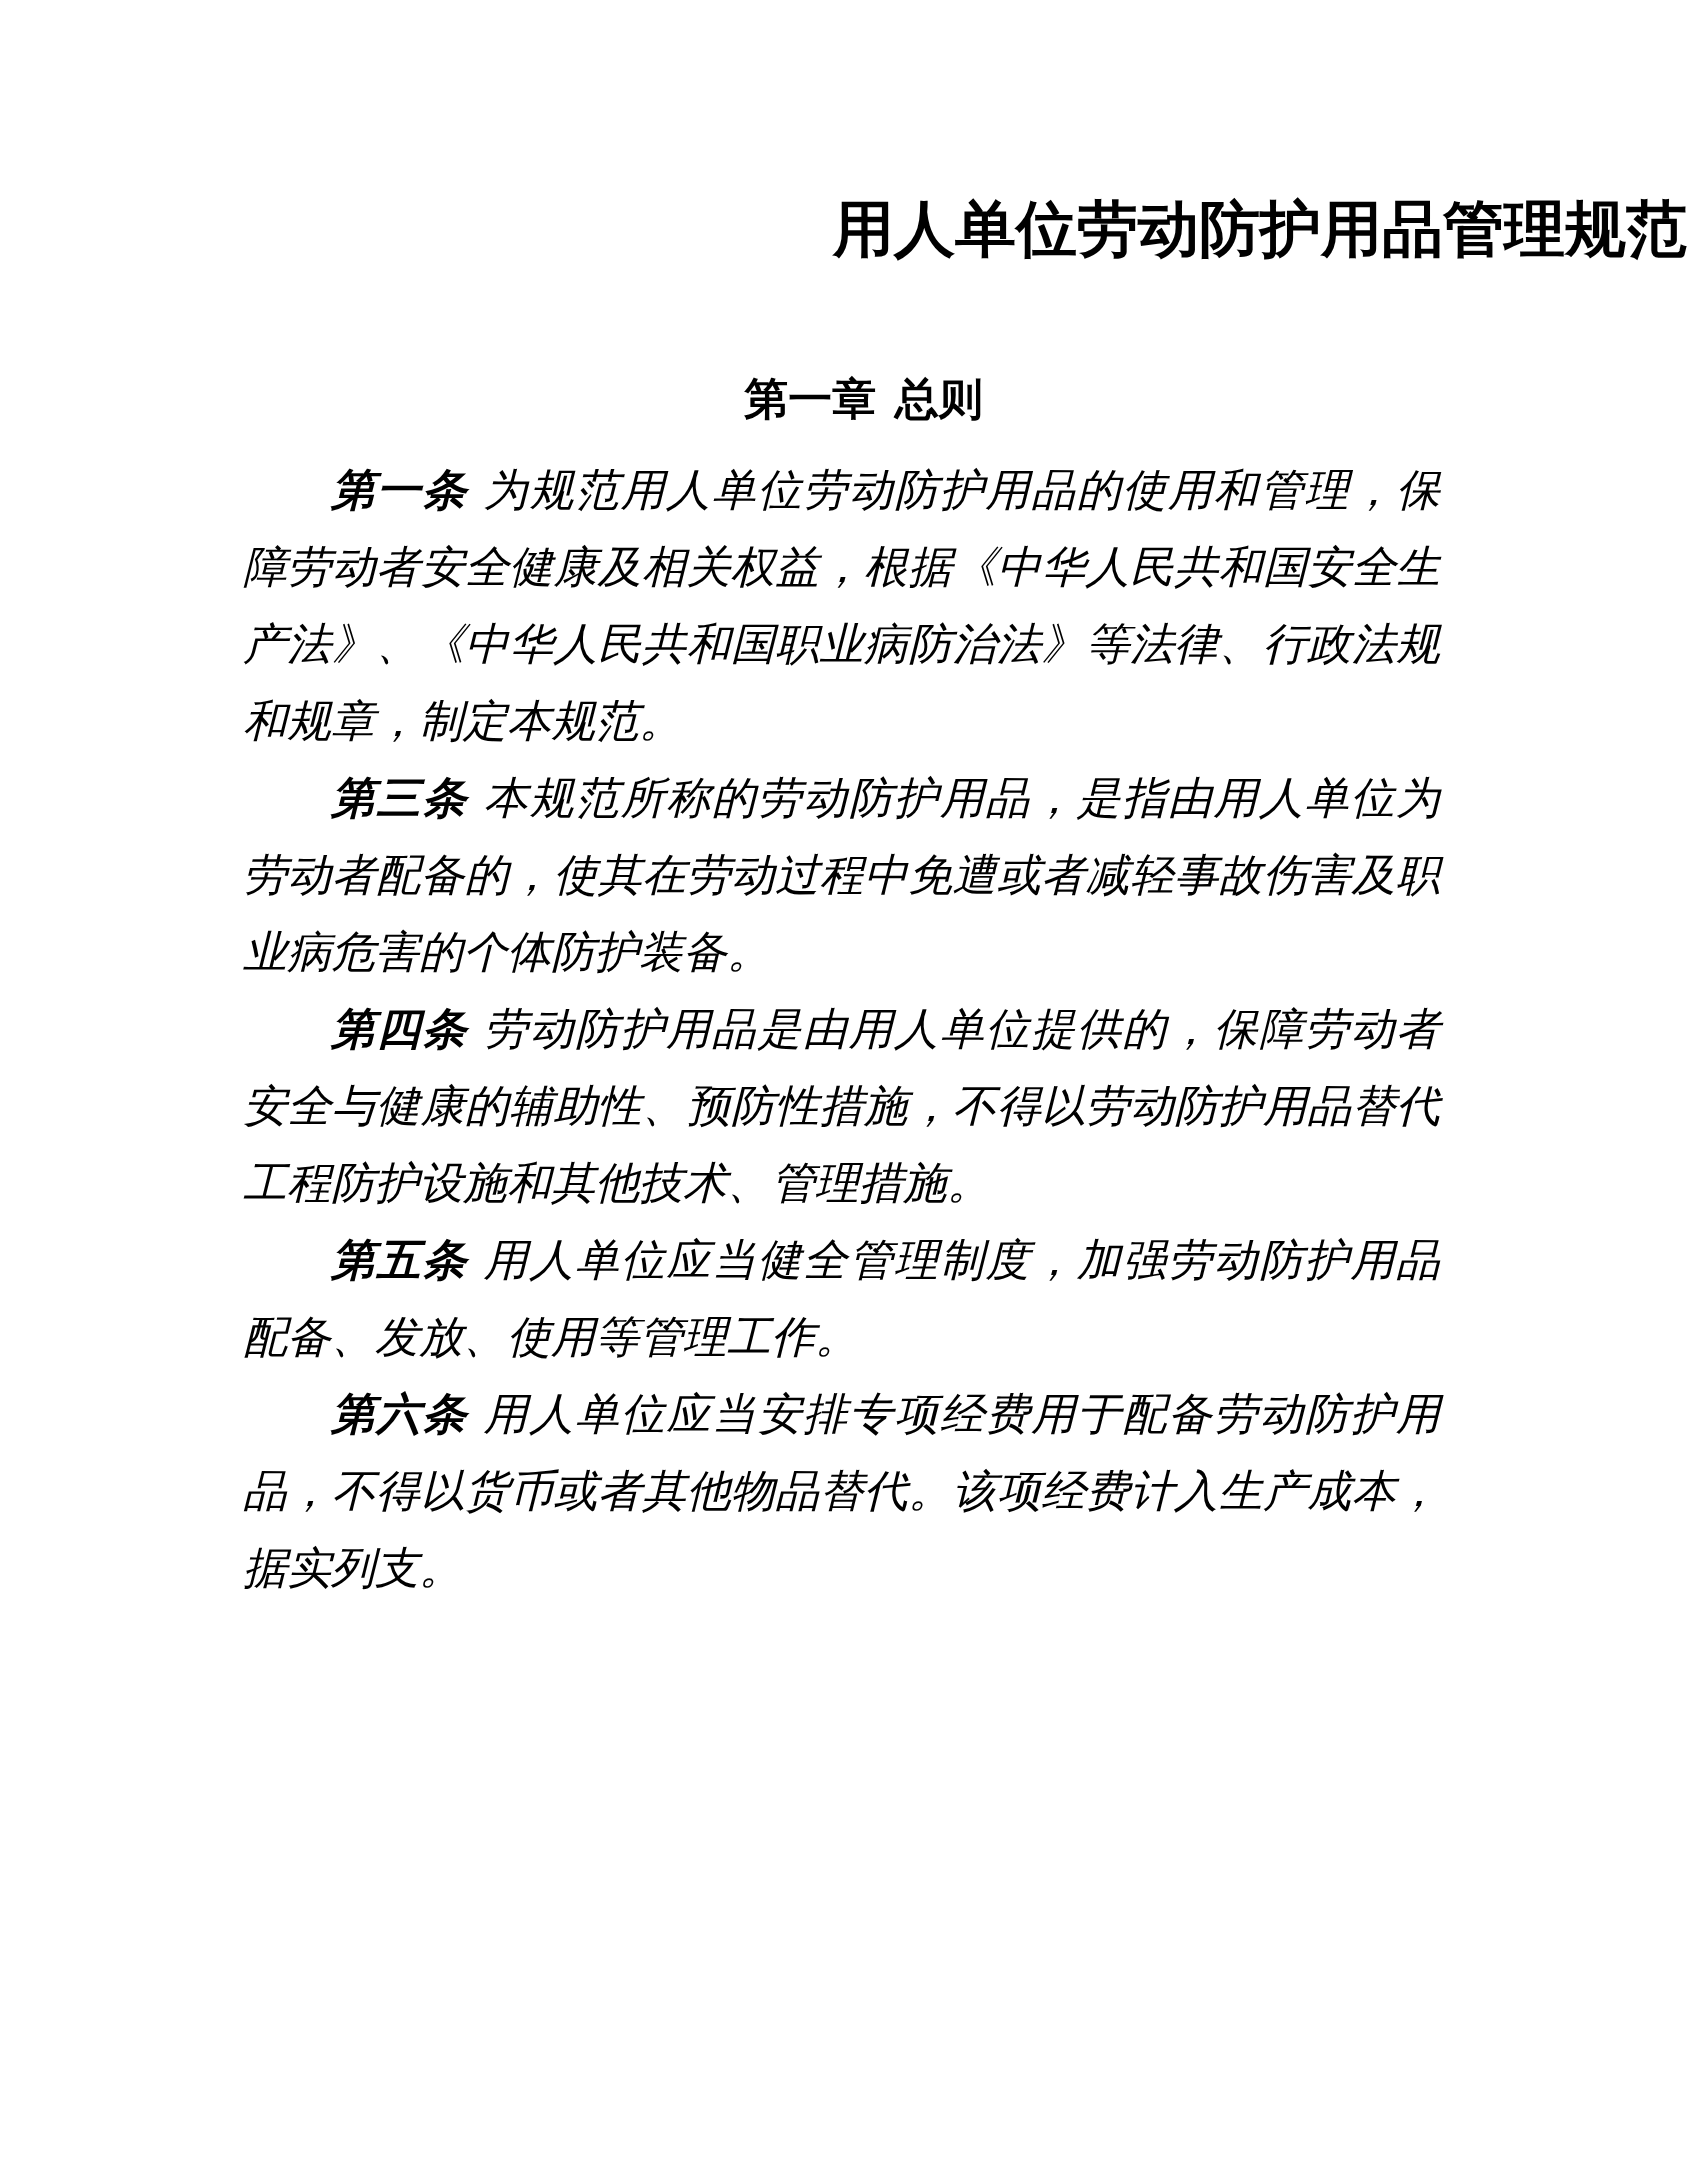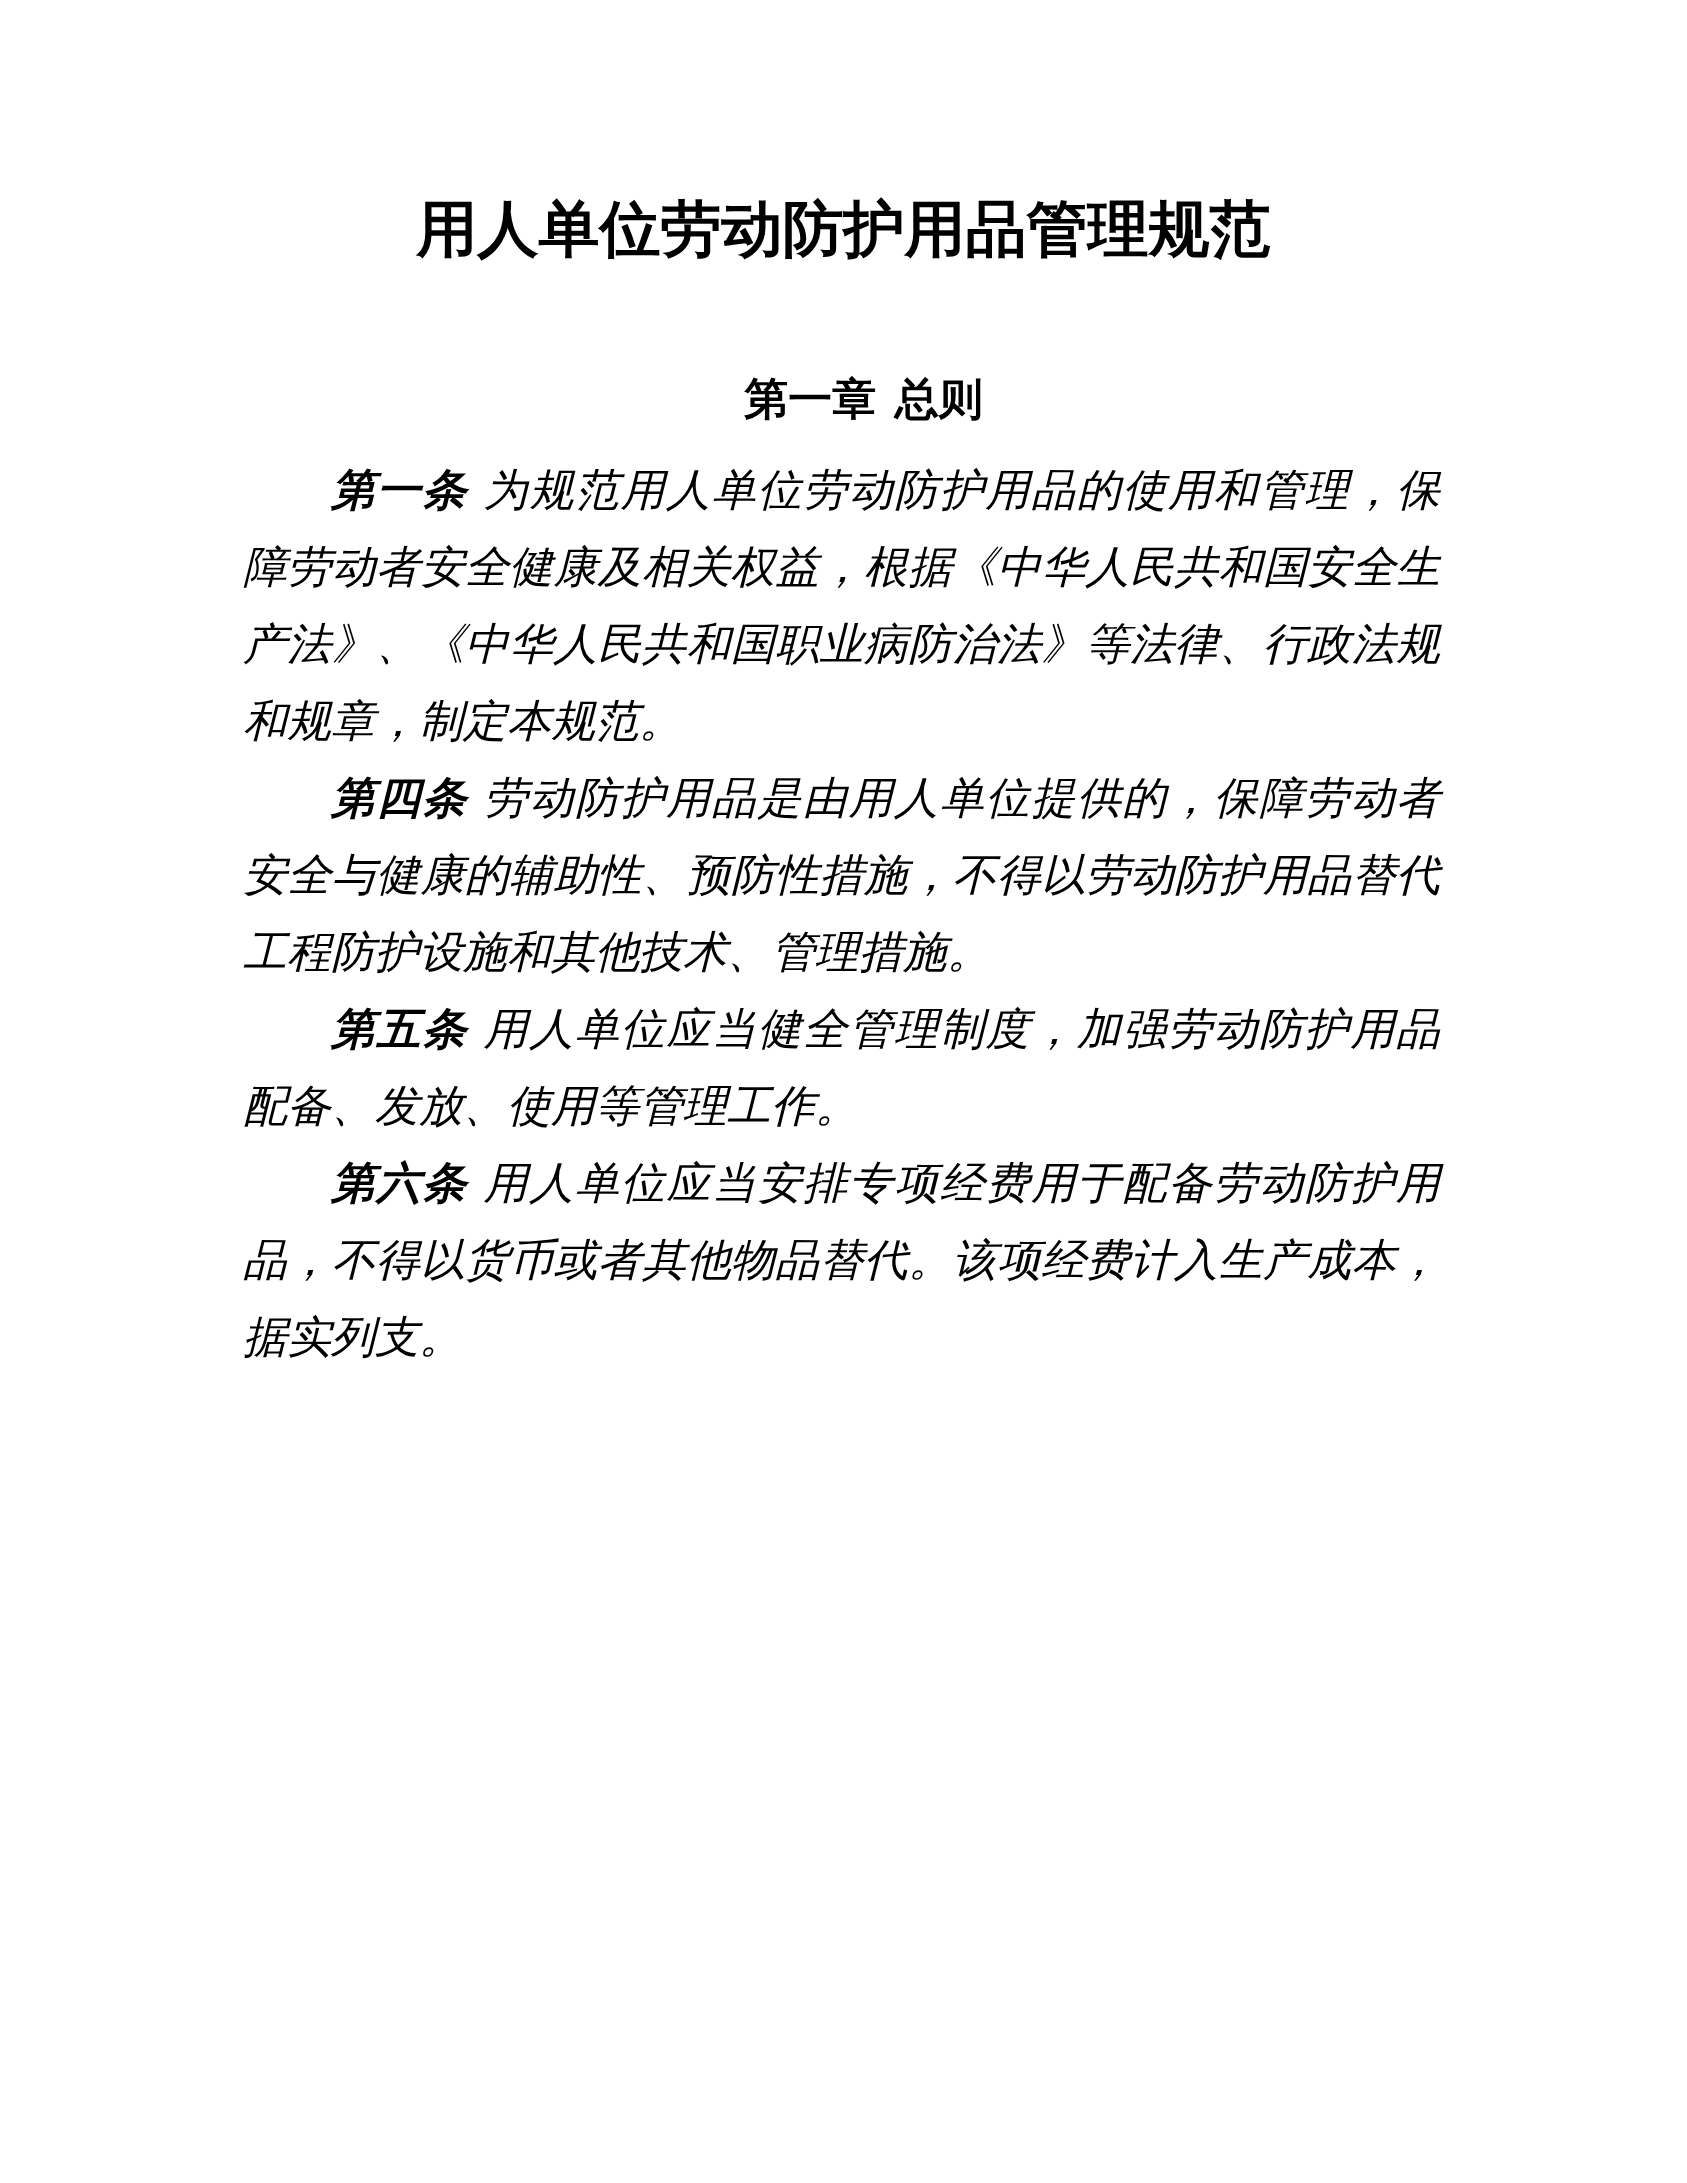--- a/index.html
+++ b/index.html
@@ -14,21 +14,21 @@
     background: #ffffff;
     color: #000000;
     font-family: "Liberation Serif", serif;
     overflow: hidden;
   }
   .doc-title {
     margin: 187px 0 0 0;
     font-size: 61px;
     line-height: 86px;
     font-weight: bold;
-    text-align: center;
+    text-align: right;
     white-space: nowrap;
   }
   .chapter-heading {
     margin: 87px 0 0 0;
     font-size: 44px;
     line-height: 77px;
     font-weight: bold;
     text-align: center;
     font-family: "Liberation Sans", sans-serif;
     white-space: nowrap;
@@ -65,20 +65,21 @@
 
   <h1 class="doc-title">用人单位劳动防护用品管理规范</h1>
 
   <h2 class="chapter-heading"><span class="chapter-number">第一章</span><span>总则</span></h2>
 
   <div class="content">
 
     <p class="article"><span class="article-label">第一条</span><span>为规范用人单位劳动防护用品的使用和管理，保障劳动者安全健康及相关权益，根据《中华人民共和国安全生产法》、《中华人民共和国职业病防治法》等法律、行政法规和规章，制定本规范。</span></p>
 
 
+    <p class="article"><span class="article-label">第三条</span><span>本规范所称的劳动防护用品，是指由用人单位为劳动者配备的，使其在劳动过程中免遭或者减轻事故伤害及职业病危害的个体防护装备。</span></p>
 
     <p class="article"><span class="article-label">第四条</span><span>劳动防护用品是由用人单位提供的，保障劳动者安全与健康的辅助性、预防性措施，不得以劳动防护用品替代工程防护设施和其他技术、管理措施。</span></p>
 
     <p class="article"><span class="article-label">第五条</span><span>用人单位应当健全管理制度，加强劳动防护用品配备、发放、使用等管理工作。</span></p>
 
     <p class="article"><span class="article-label">第六条</span><span>用人单位应当安排专项经费用于配备劳动防护用品，不得以货币或者其他物品替代。该项经费计入生产成本，据实列支。</span></p>
 
 
   </div>
 </div>

